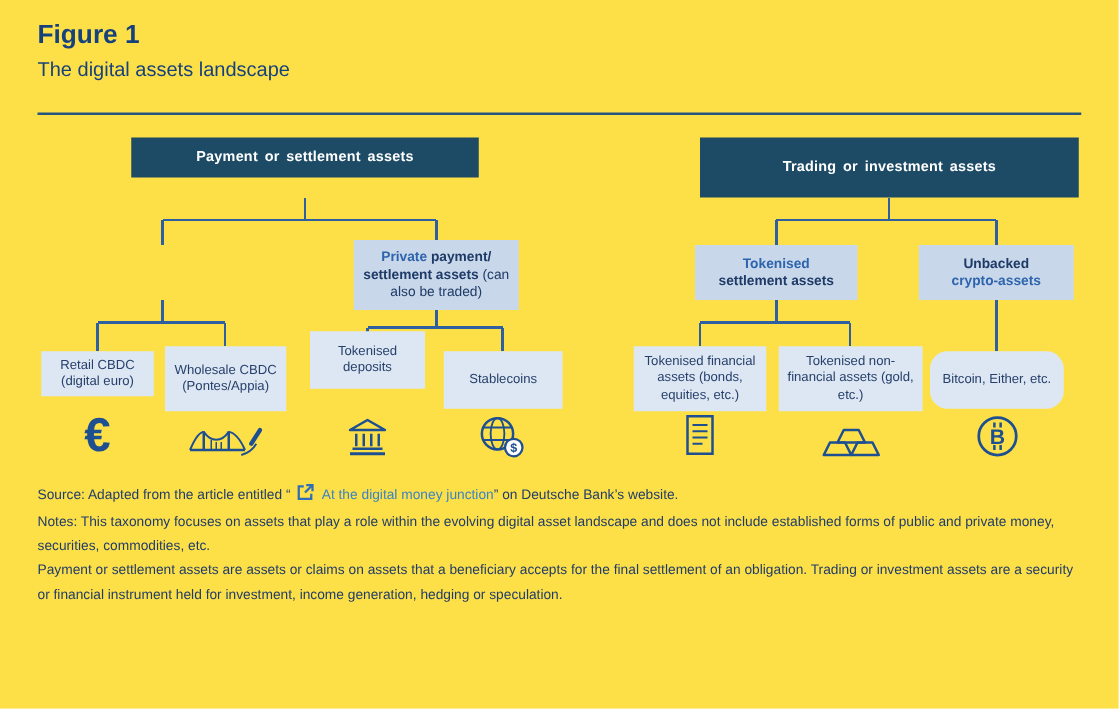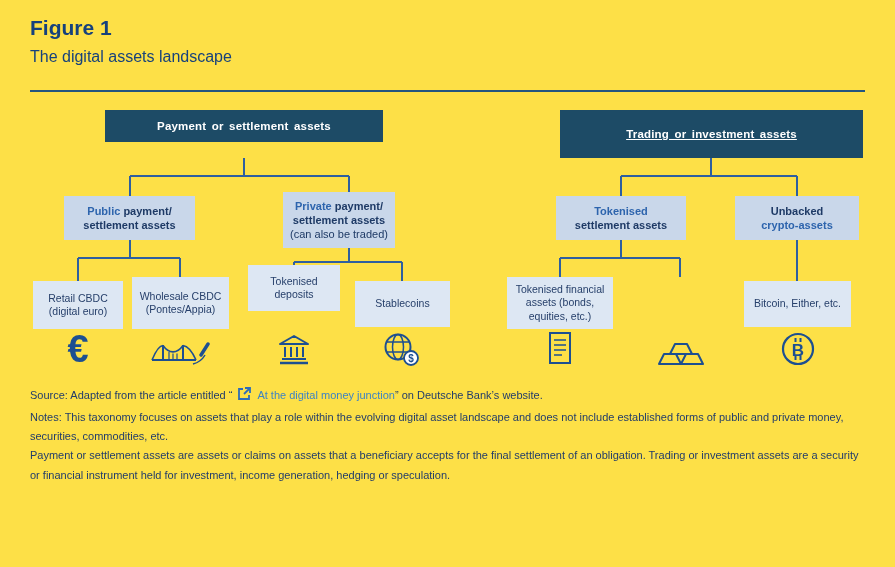--- a/index.html
+++ b/index.html
@@ -30,32 +30,32 @@
     position:absolute;display:flex;align-items:center;justify-content:center;
     text-align:center;box-sizing:border-box;padding:3px 4px;line-height:1.28;
   }
   .box.dark{background:var(--dark);color:#fff;font-weight:bold;font-size:11.5px;letter-spacing:.2px;word-spacing:2px;}
   .box.l2{background:var(--l2);color:var(--navy);font-weight:bold;font-size:11px;}
   .box.l3{background:var(--l3);color:#27406b;font-size:10.5px;}
   .accent{color:var(--accent);}
   .blk{display:block;}
   .note-light{font-weight:400;}
   #node-payment-root{left:105px;top:10px;width:278px;height:32px;}
-  #node-trading-root{left:560px;top:10px;width:303px;height:48px;text-decoration:underline;}
+  #node-trading-root{left:560px;top:10px;width:303px;height:48px;}
   #node-public{left:64px;top:96px;width:131px;height:44px;}
-  #node-private{left:283px;top:92px;width:112px;height:56px;}
+  #node-private{left:283px;top:92px;width:132px;height:56px;}
   #node-tok-trad{left:556px;top:96px;width:130px;height:44px;}
   #node-unbacked{left:735px;top:96px;width:124px;height:44px;}
-  #leaf-retail{left:33px;top:181px;width:90px;height:48px;}
+  #leaf-retail{left:33px;top:181px;width:90px;height:36px;}
   #leaf-wholesale{left:132px;top:177px;width:97px;height:52px;}
   #leaf-deposits{left:248px;top:165px;width:92px;height:46px;}
   #leaf-stable{left:355px;top:181px;width:95px;height:46px;}
   #leaf-tokfin{left:507px;top:177px;width:106px;height:52px;}
   #leaf-toknonfin{left:623px;top:177px;width:115px;height:52px;}
-  #leaf-bitcoin{left:744px;top:181px;width:107px;height:46px;}
+  #leaf-bitcoin{left:744px;top:181px;width:107px;height:46px;border-radius:14px;}
   .icon{position:absolute;display:flex;align-items:center;justify-content:center;color:var(--icon);}
   #icon-euro{left:58px;top:228px;width:40px;height:42px;font-size:38px;font-weight:bold;}
   #icon-bridge{left:150px;top:237px;width:60px;height:32px;}
   #icon-bank{left:276px;top:232px;width:36px;height:36px;}
   #icon-globe{left:383px;top:232px;width:38px;height:36px;}
   #icon-doc{left:545px;top:230px;width:30px;height:38px;}
   #icon-gold{left:656px;top:239px;width:48px;height:28px;}
   #icon-btc{left:780px;top:231px;width:36px;height:36px;}
   
   .footer{position:absolute;left:30px;top:386px;width:833px;font-size:11px;line-height:1.74;color:var(--body);}
@@ -84,26 +84,20 @@
     </svg>
 
     <div class="box dark" id="node-payment-root">
       <span>Payment or settlement assets</span>
     </div>
 
     <div class="box dark" id="node-trading-root">
       <span>Trading or investment assets</span>
     </div>
 
-    <div class="box l2" id="node-public">
-      <div>
-        <span class="accent">Public</span>
-        <span>payment/ settlement assets</span>
-      </div>
-    </div>
 
     <div class="box l2" id="node-private">
       <div>
         <span class="accent">Private</span>
         <span>payment/ settlement assets</span>
         <span class="note-light">(can also be traded)</span>
       </div>
     </div>
 
     <div class="box l2" id="node-tok-trad">
@@ -127,20 +121,23 @@
       <span>Wholesale CBDC (Pontes/Appia)</span>
     </div>
     <div class="box l3" id="leaf-deposits">
       <span>Tokenised deposits</span>
     </div>
     <div class="box l3" id="leaf-stable">
       <span>Stablecoins</span>
     </div>
     <div class="box l3" id="leaf-tokfin">
       <span>Tokenised financial assets (bonds, equities, etc.)</span>
+    </div>
+    <div class="box l3" id="leaf-toknonfin">
+      <span>Tokenised non-financial assets (gold, etc.)</span>
     </div>
     <div class="box l3" id="leaf-bitcoin">
       <span>Bitcoin, Either, etc.</span>
     </div>
 
     <div class="icon" id="icon-euro">
       <span>€</span>
     </div>
 
     <div class="icon" id="icon-bridge">

